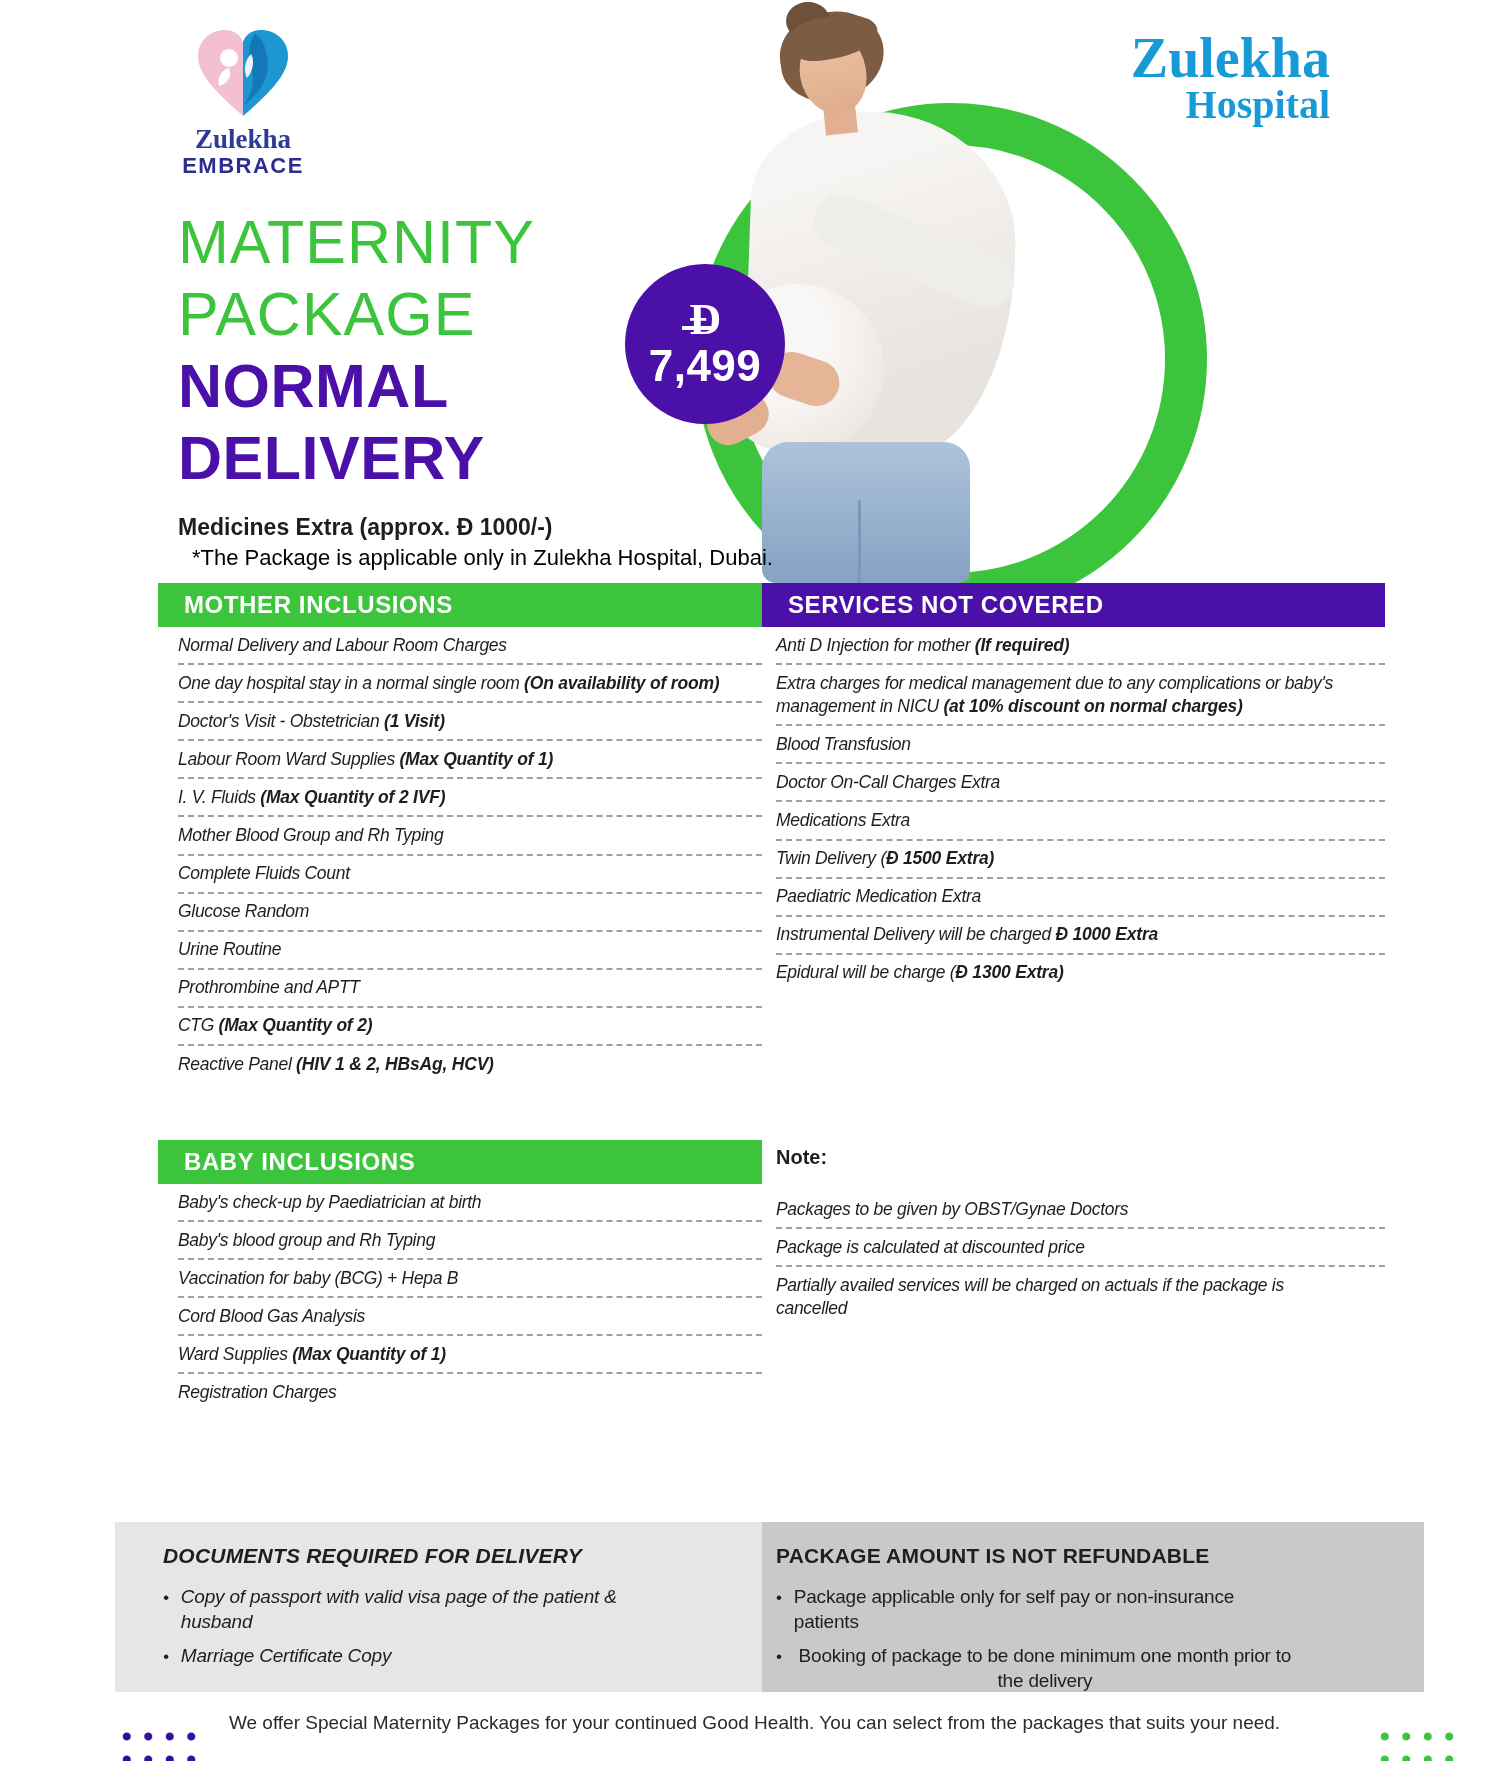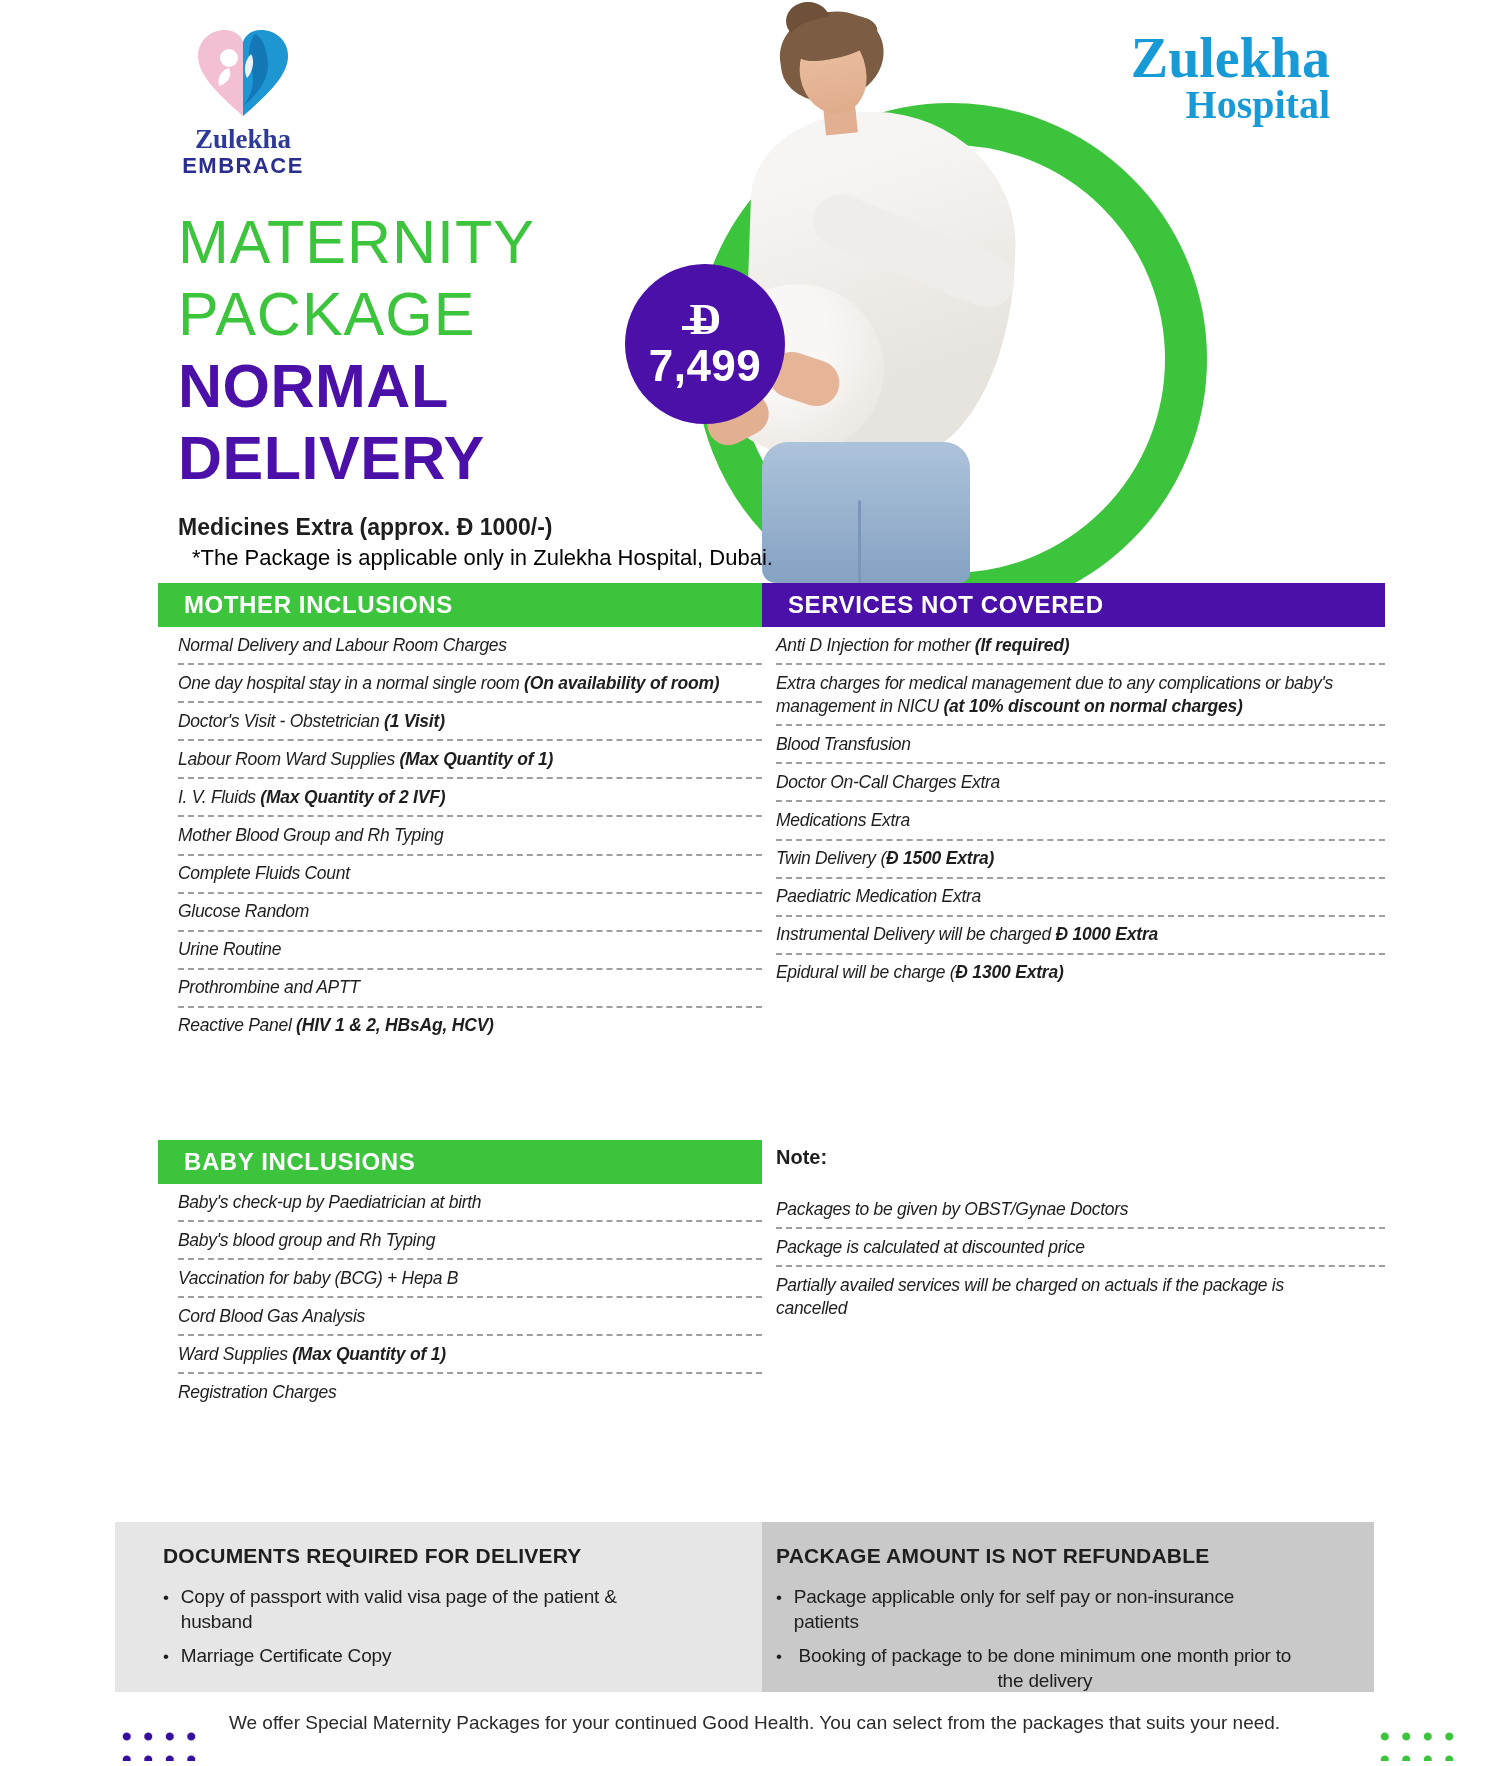--- a/index.html
+++ b/index.html
@@ -70,22 +70,22 @@
   #col-services .list,#col-note .list{padding-left:14px;}
   .row{padding:6.5px 0;}
   .row + .row{border-top:2px dashed var(--dash);}
   .row .wrap{display:inline-block;max-width:560px;font-size:17.5px;letter-spacing:-0.3px;line-height:1.32;}
   #col-services .row .wrap,#col-note .row .wrap{max-width:560px;}
   .row b{font-weight:700;letter-spacing:-0.2px;}
   .note-title{font-size:20px;font-weight:700;padding:6px 0 22px 14px;}
 
   
   .gbox{position:absolute;top:1522px;height:170px;z-index:5;padding-top:22px;}
-  #box-docs{left:115px;width:721px;background:var(--box-light);padding-left:48px;padding-right:30px;}
-  #box-refund{left:762px;width:612px;background:var(--box-dark);padding-left:14px;padding-right:30px;}
+  #box-docs{left:115px;width:721px;background:var(--box-light);padding-left:48px;padding-right:30px;font-style:italic;}
+  #box-refund{left:762px;width:662px;background:var(--box-dark);padding-left:14px;padding-right:30px;}
   .gbox h3{font-size:21px;font-weight:700;letter-spacing:0.2px;margin-bottom:12px;}
   .bullets .row{padding:5px 0;}
   .bullets .row + .row{border-top:none;text-align:center;}
   .bullets .wrap{display:flex;gap:12px;max-width:520px;font-size:19px;letter-spacing:-0.2px;line-height:1.3;}
   .bullets .wrap::before{content:"•";font-size:17px;line-height:1.5;}
 
   
   .footer-text{position:absolute;left:0;top:1712px;width:100%;text-align:center;font-size:19px;color:#2a2a2a;z-index:5;}
   .dots{position:absolute;width:88px;height:40px;z-index:5;
         background-image:radial-gradient(circle,var(--dotc) 3.6px,transparent 4.4px);
@@ -151,20 +151,21 @@
       <div class="row"><span class="wrap"><span>Normal Delivery and Labour Room Charges</span></span></div>
       <div class="row"><span class="wrap"><span>One day hospital stay in a normal single room </span><b>(On availability of room)</b></span></div>
       <div class="row"><span class="wrap"><span>Doctor's Visit - Obstetrician </span><b>(1 Visit)</b></span></div>
       <div class="row"><span class="wrap"><span>Labour Room Ward Supplies </span><b>(Max Quantity of 1)</b></span></div>
       <div class="row"><span class="wrap"><span>I. V. Fluids </span><b>(Max Quantity of 2 IVF)</b></span></div>
       <div class="row"><span class="wrap"><span>Mother Blood Group and Rh Typing</span></span></div>
       <div class="row"><span class="wrap"><span>Complete Fluids Count</span></span></div>
       <div class="row"><span class="wrap"><span>Glucose Random</span></span></div>
       <div class="row"><span class="wrap"><span>Urine Routine</span></span></div>
       <div class="row"><span class="wrap"><span>Prothrombine and APTT</span></span></div>
+      <div class="row"><span class="wrap"><span>CTG </span><b>(Max Quantity of 2)</b></span></div>
       <div class="row"><span class="wrap"><span>Reactive Panel </span><b>(HIV 1 &amp; 2, HBsAg, HCV)</b></span></div>
     </div>
 </div>
 
 <div class="col" id="col-services">
   <div class="bar purple">SERVICES NOT COVERED</div>
   <div class="list">
       <div class="row"><span class="wrap"><span>Anti D Injection for mother </span><b>(If required)</b></span></div>
       <div class="row"><span class="wrap"><span>Extra charges for medical management due to any complications or baby's management in NICU </span><b>(at 10% discount on normal charges)</b></span></div>
       <div class="row"><span class="wrap"><span>Blood Transfusion</span></span></div>

